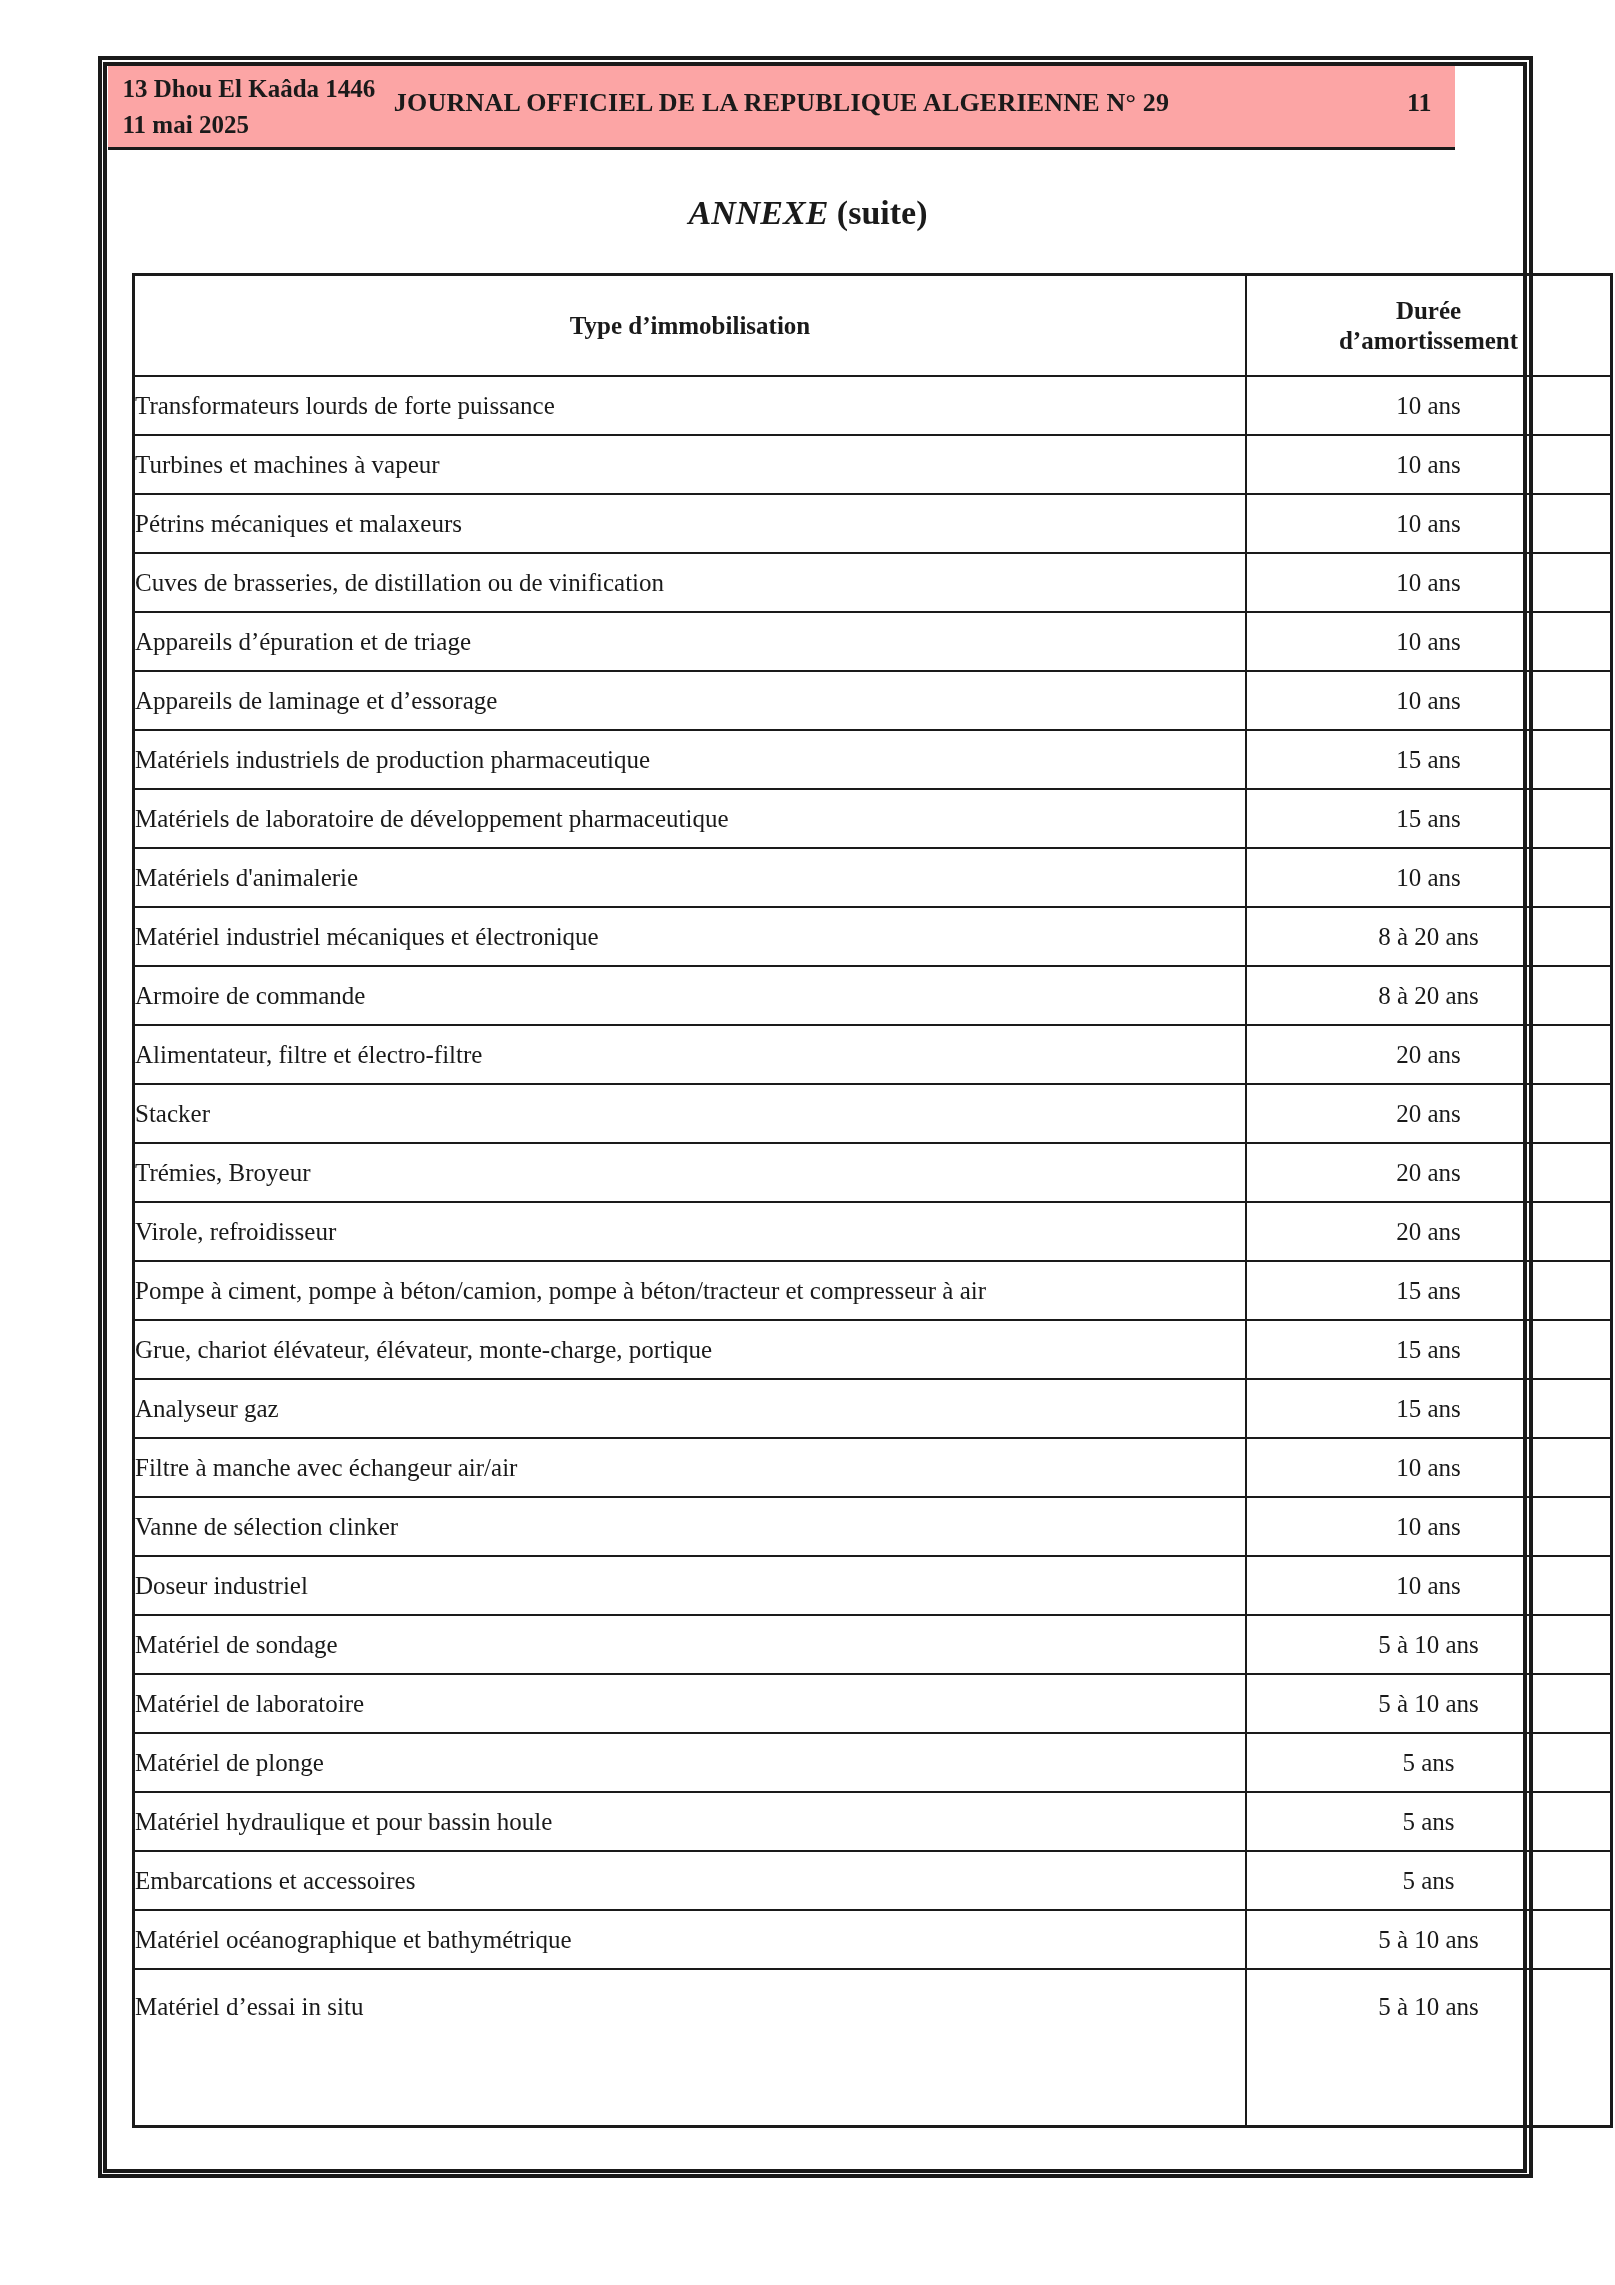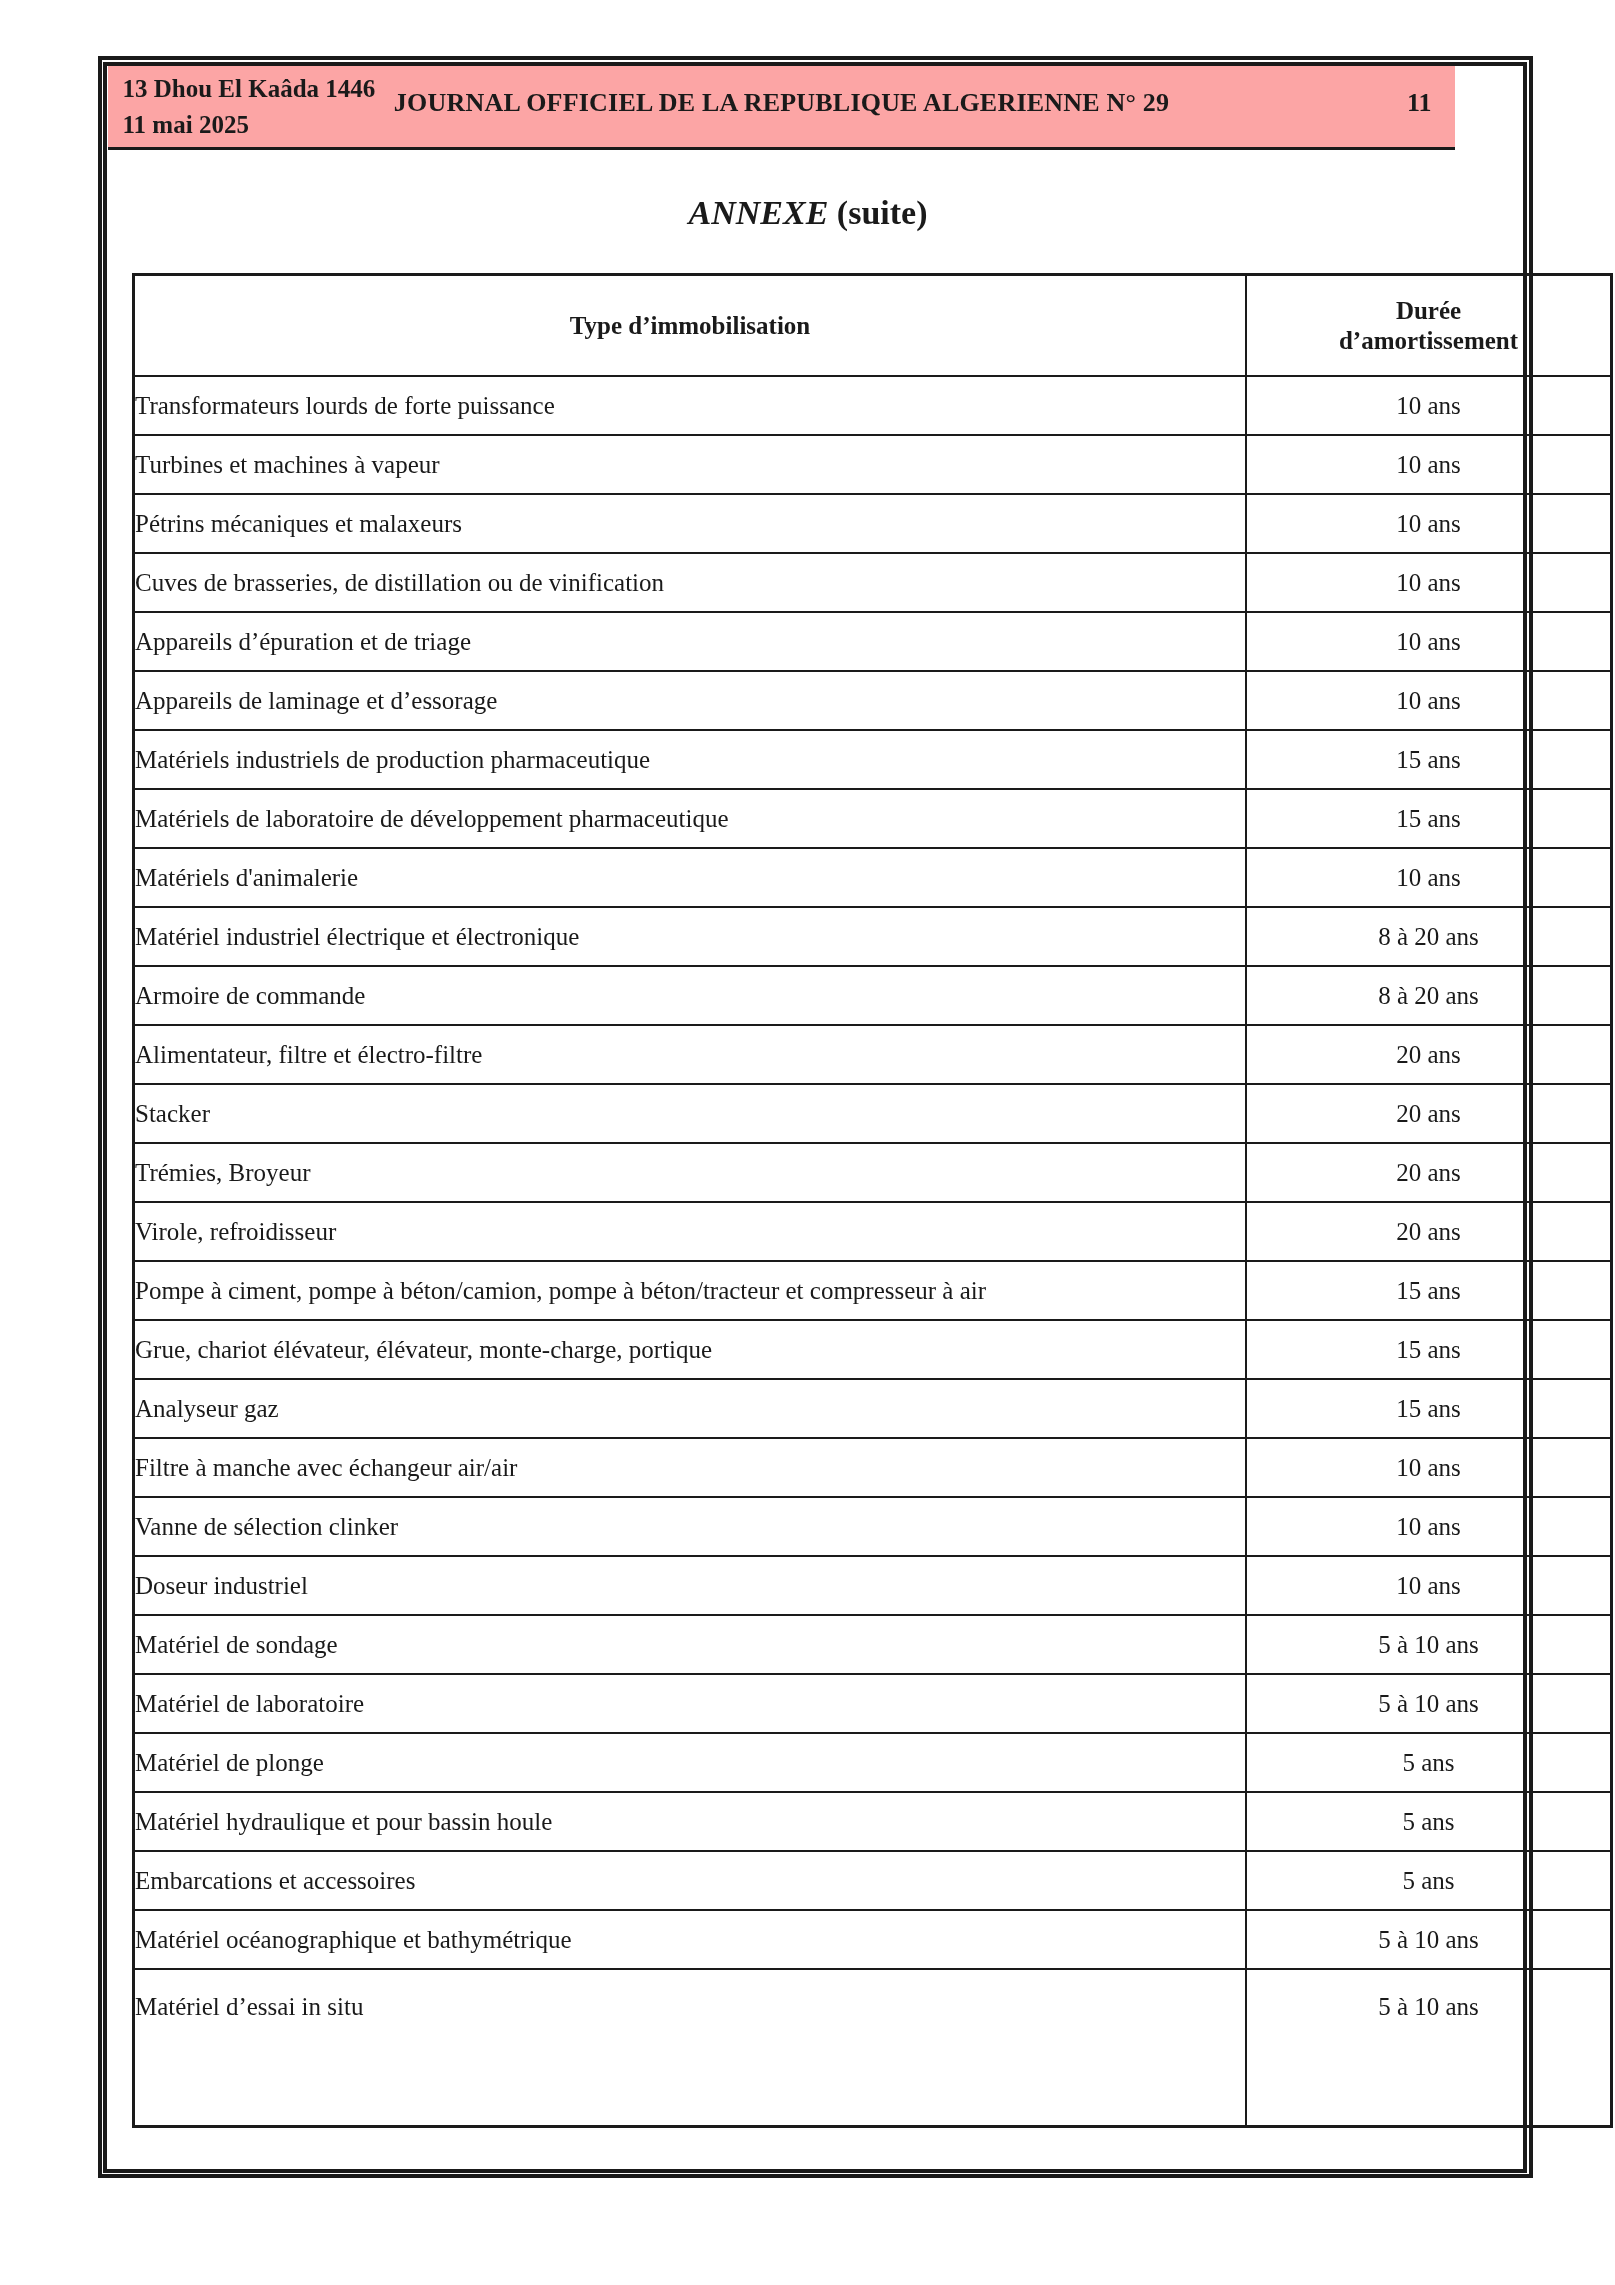--- a/index.html
+++ b/index.html
@@ -92,21 +92,21 @@
       </tr>
       <tr>
         <td class="type">Matériels de laboratoire de développement pharmaceutique</td>
         <td class="dur">15 ans</td>
       </tr>
       <tr>
         <td class="type">Matériels d'animalerie</td>
         <td class="dur">10 ans</td>
       </tr>
       <tr>
-        <td class="type">Matériel industriel électrique et électronique</td>
+        <td class="type">Matériel industriel mécaniques et électronique</td>
         <td class="dur">8 à 20 ans</td>
       </tr>
       <tr>
         <td class="type">Armoire de commande</td>
         <td class="dur">8 à 20 ans</td>
       </tr>
       <tr>
         <td class="type">Alimentateur, filtre et électro-filtre</td>
         <td class="dur">20 ans</td>
       </tr>

